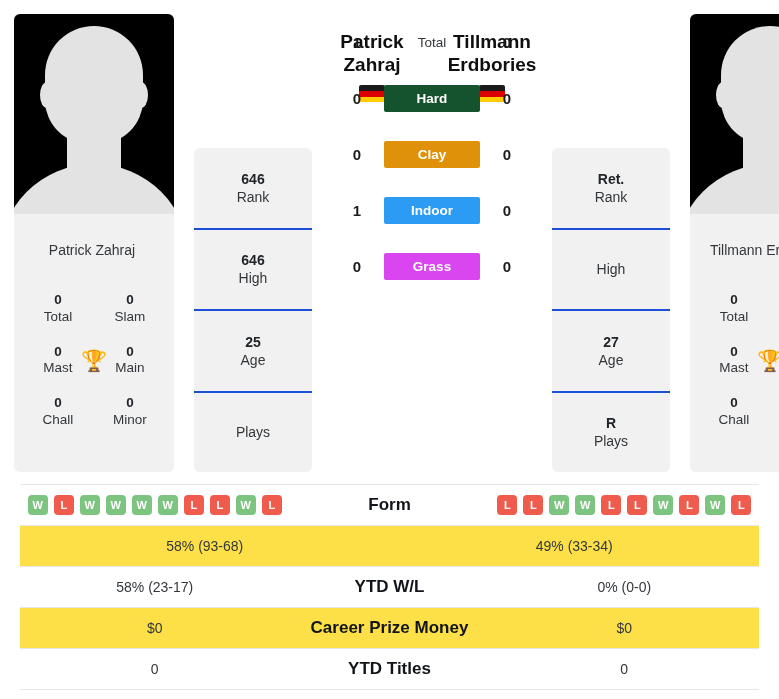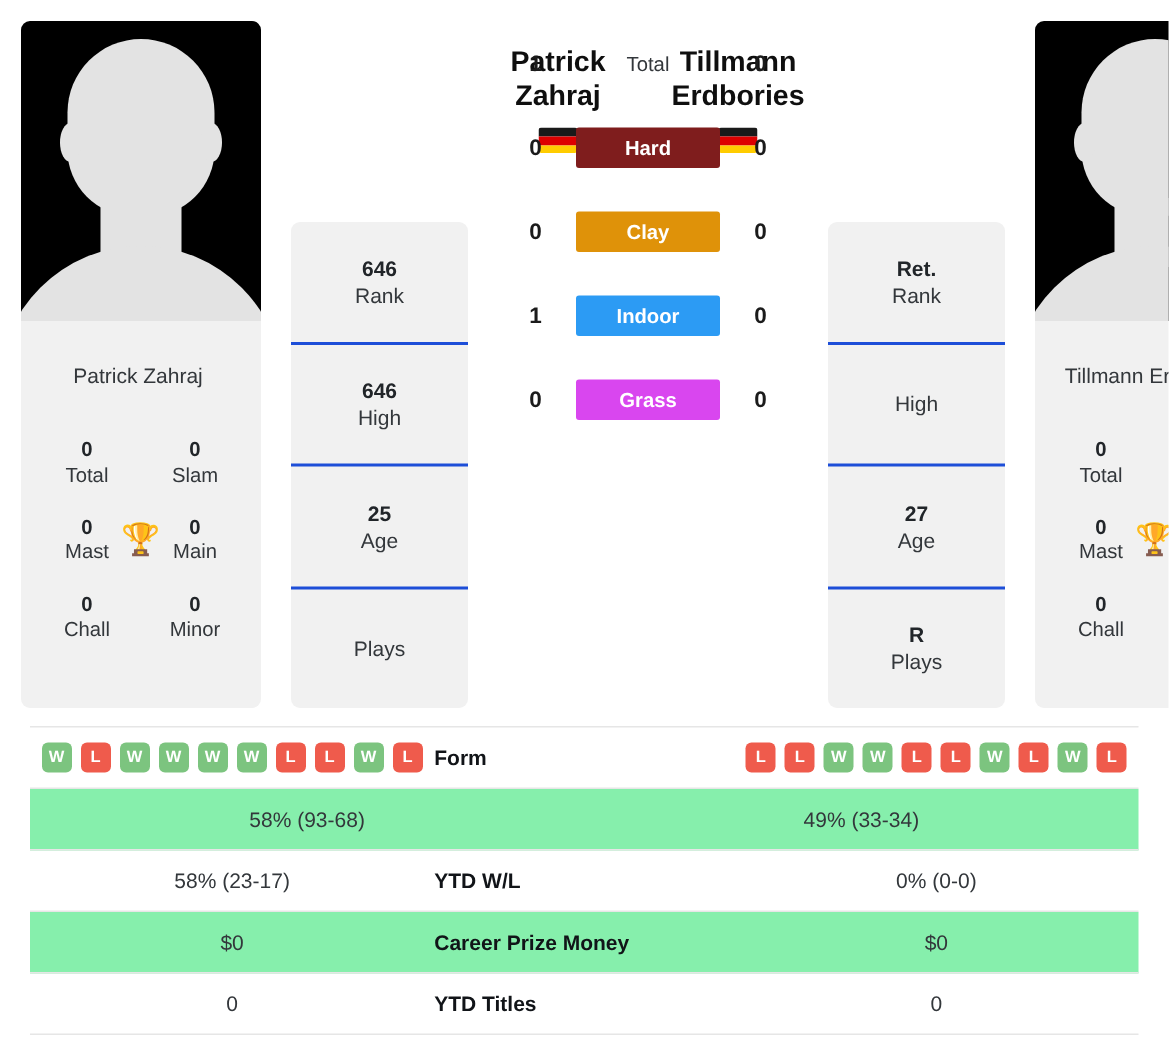--- a/index.html
+++ b/index.html
@@ -216,31 +216,31 @@
     top: 484px;
     width: 739px;
     border-top: 1px solid #e6e6e6;
   }
   .st-row {
     display: flex;
     align-items: center;
     height: 41px;
     border-bottom: 1px solid #e6e6e6;
   }
-  .st-row.shaded { background: #86efac; }
+  .st-row.shaded { background: #fde047; }
   .st-left, .st-right {
     flex: 1;
     text-align: center;
     font-size: 14px;
     color: #33373b;
   }
   .st-mid {
     width: 200px;
-    text-align: left;
-    font-size: 14px;
+    text-align: center;
+    font-size: 17px;
     font-weight: bold;
     color: #111418;
   }
   .form-strip {
     display: flex;
     gap: 6px;
     justify-content: center;
     align-items: center;
   }
   .fbadge {
@@ -353,21 +353,21 @@
       </div>
 
       <div class="h2h">
         <div class="h2h-row">
           <div class="h2h-score">1</div>
           <div class="h2h-label">Total</div>
           <div class="h2h-score">0</div>
         </div>
         <div class="h2h-row">
           <div class="h2h-score">0</div>
-          <div class="h2h-label badge" style="background:#7f1d1d">Hard</div>
+          <div class="h2h-label badge" style="background:#14532d">Hard</div>
           <div class="h2h-score">0</div>
         </div>
         <div class="h2h-row">
           <div class="h2h-score">0</div>
           <div class="h2h-label badge" style="background:#df9209">Clay</div>
           <div class="h2h-score">0</div>
         </div>
         <div class="h2h-row">
           <div class="h2h-score">1</div>
           <div class="h2h-label badge" style="background:#2c9bf4">Indoor</div>

